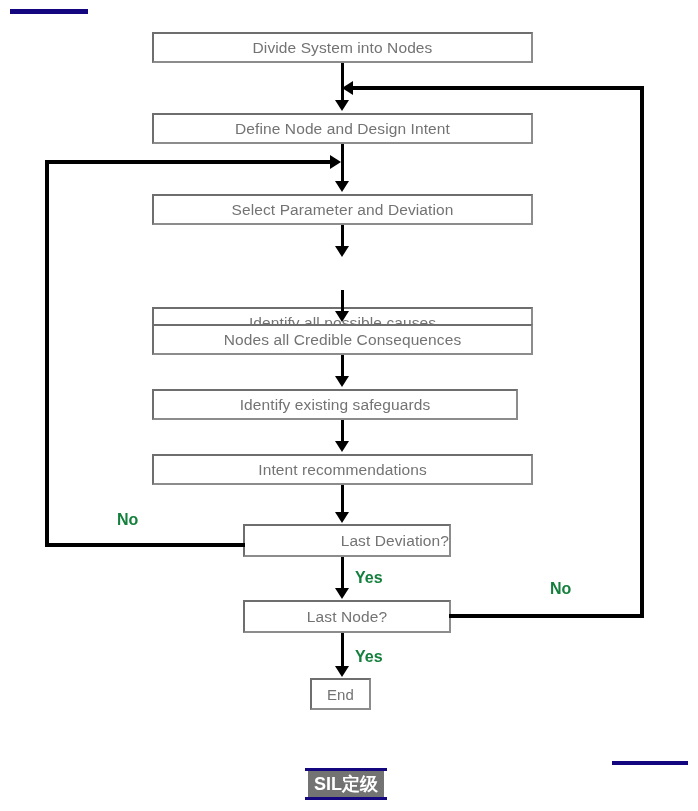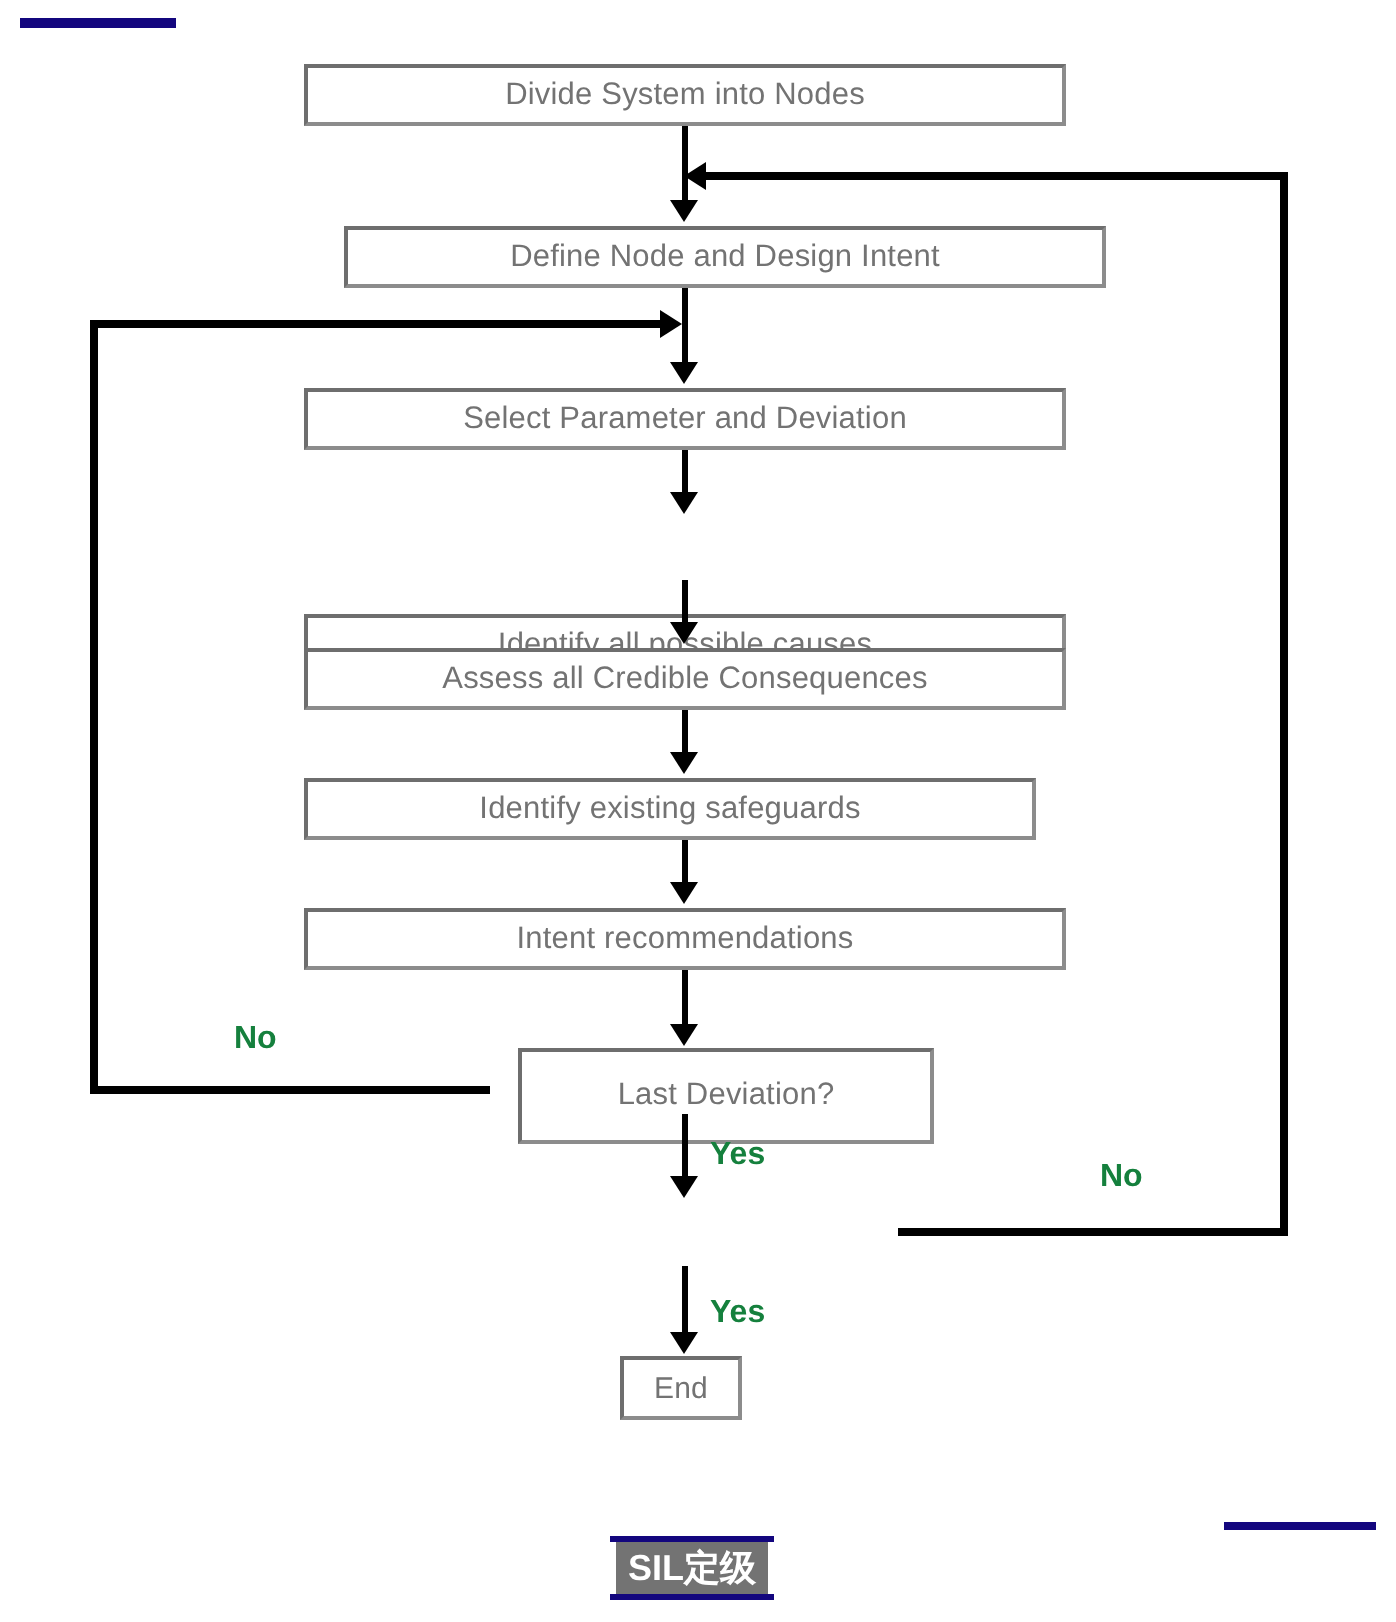--- a/index.html
+++ b/index.html
@@ -100,48 +100,51 @@
 
 <div id="canvas">
 
   <div class="navy-rule" style="left:10px; top:9px; width:78px; height:5px;"></div>
   <div class="navy-rule" style="left:612px; top:761px; width:76px; height:4px;"></div>
 
   <div class="node" style="left:152px; top:32px; width:381px; height:31px;">
     <span>Divide System into Nodes</span>
   </div>
 
-  <div class="node" style="left:152px; top:113px; width:381px; height:31px;margin-left:20px;">
+  <div class="node" style="left:152px; top:113px; width:381px; height:31px;">
     <span>Define Node and Design Intent</span>
   </div>
 
   <div class="node" style="left:152px; top:194px; width:381px; height:31px;">
     <span>Select Parameter and Deviation</span>
   </div>
 
   <div class="node" style="left:152px; top:259px; width:381px; height:31px;margin-top:48px;">
     <span>Identify all possible causes</span>
   </div>
 
   <div class="node" style="left:152px; top:324px; width:381px; height:31px;">
-    <span>Assess all Credible Consequences</span>
+    <span>Nodes all Credible Consequences</span>
   </div>
 
   <div class="node" style="left:152px; top:389px; width:366px; height:31px;text-align:right;">
     <span>Identify existing safeguards</span>
   </div>
 
   <div class="node" style="left:152px; top:454px; width:381px; height:31px;">
     <span>Intent recommendations</span>
   </div>
 
-  <div class="node" style="left:259px; top:524px; width:208px; height:48px;">
+  <div class="node" style="left:243px; top:524px; width:208px; height:33px;justify-content:flex-end;">
     <span>Last Deviation?</span>
   </div>
 
+  <div class="node" style="left:243px; top:600px; width:208px; height:33px;">
+    <span>Last Node?</span>
+  </div>
 
   <div class="node small" style="left:310px; top:678px; width:61px; height:32px;">
     <span>End</span>
   </div>
 
   <div class="ln ln-v" style="left:341px; top:63px; height:39px;"></div>
   <div class="arrow arrow-down" style="left:335px; top:100px;"></div>
 
   <div class="ln ln-v" style="left:341px; top:144px; height:39px;"></div>
   <div class="arrow arrow-down" style="left:335px; top:181px;"></div>

